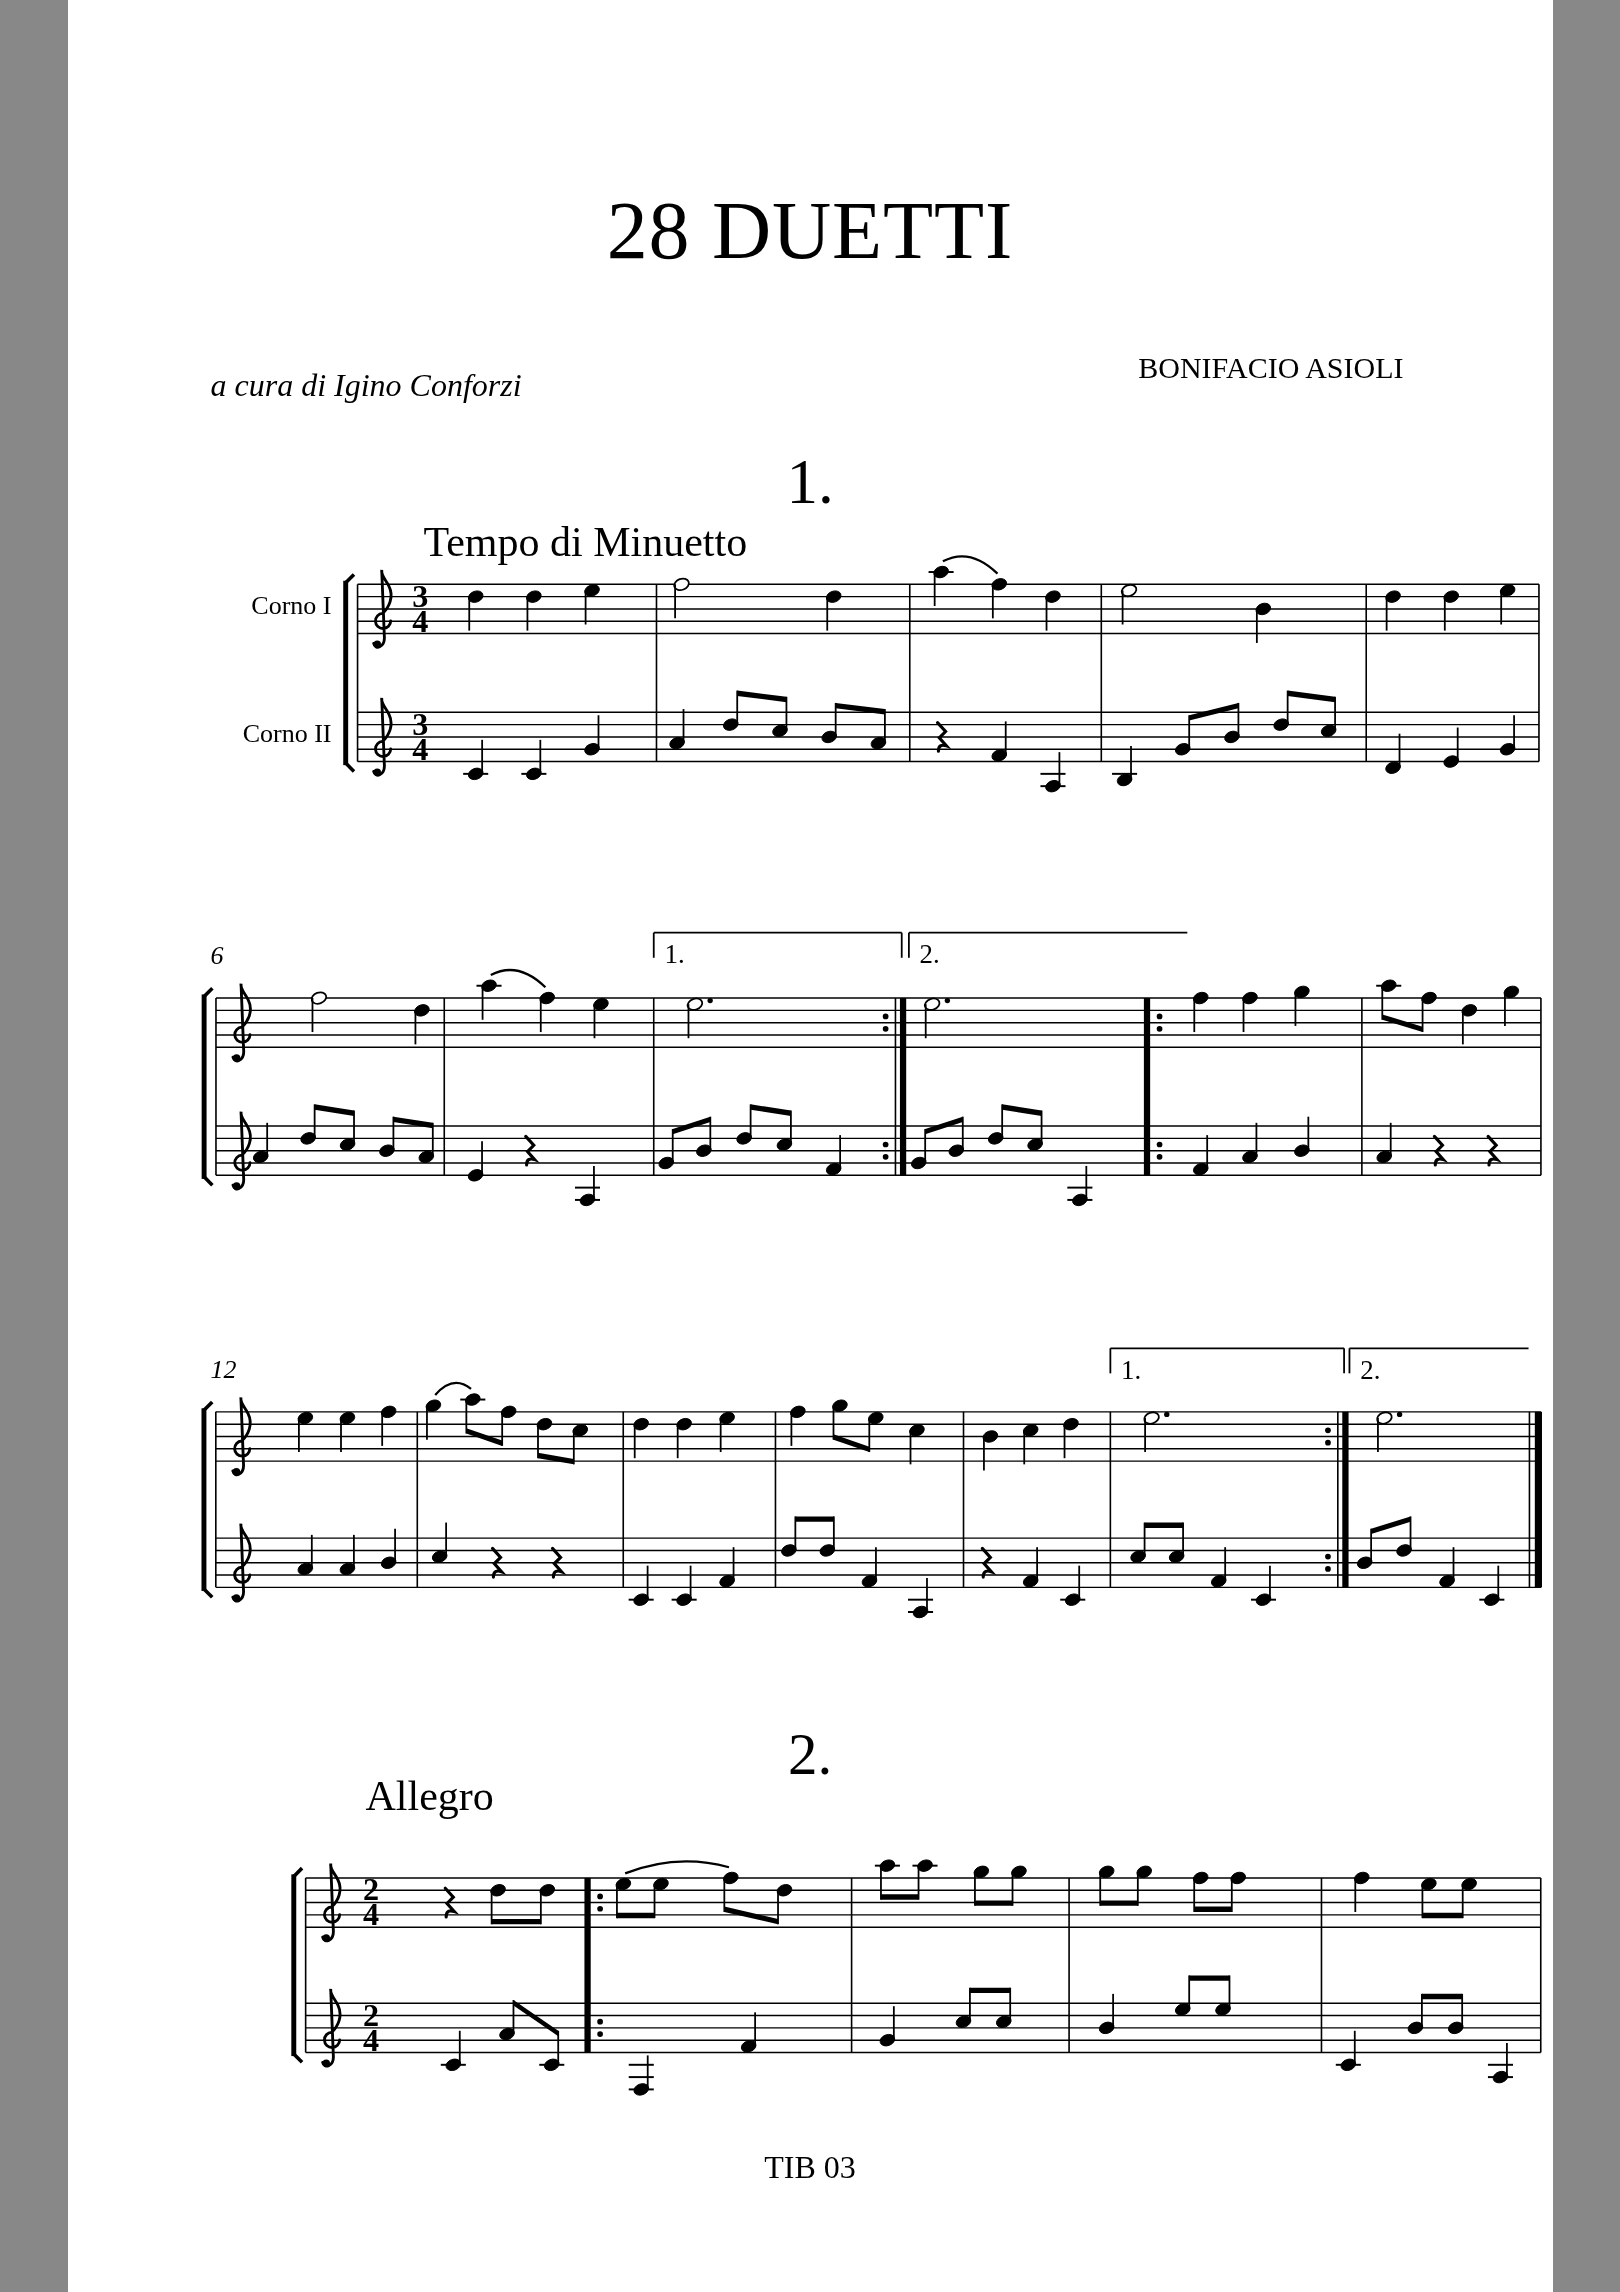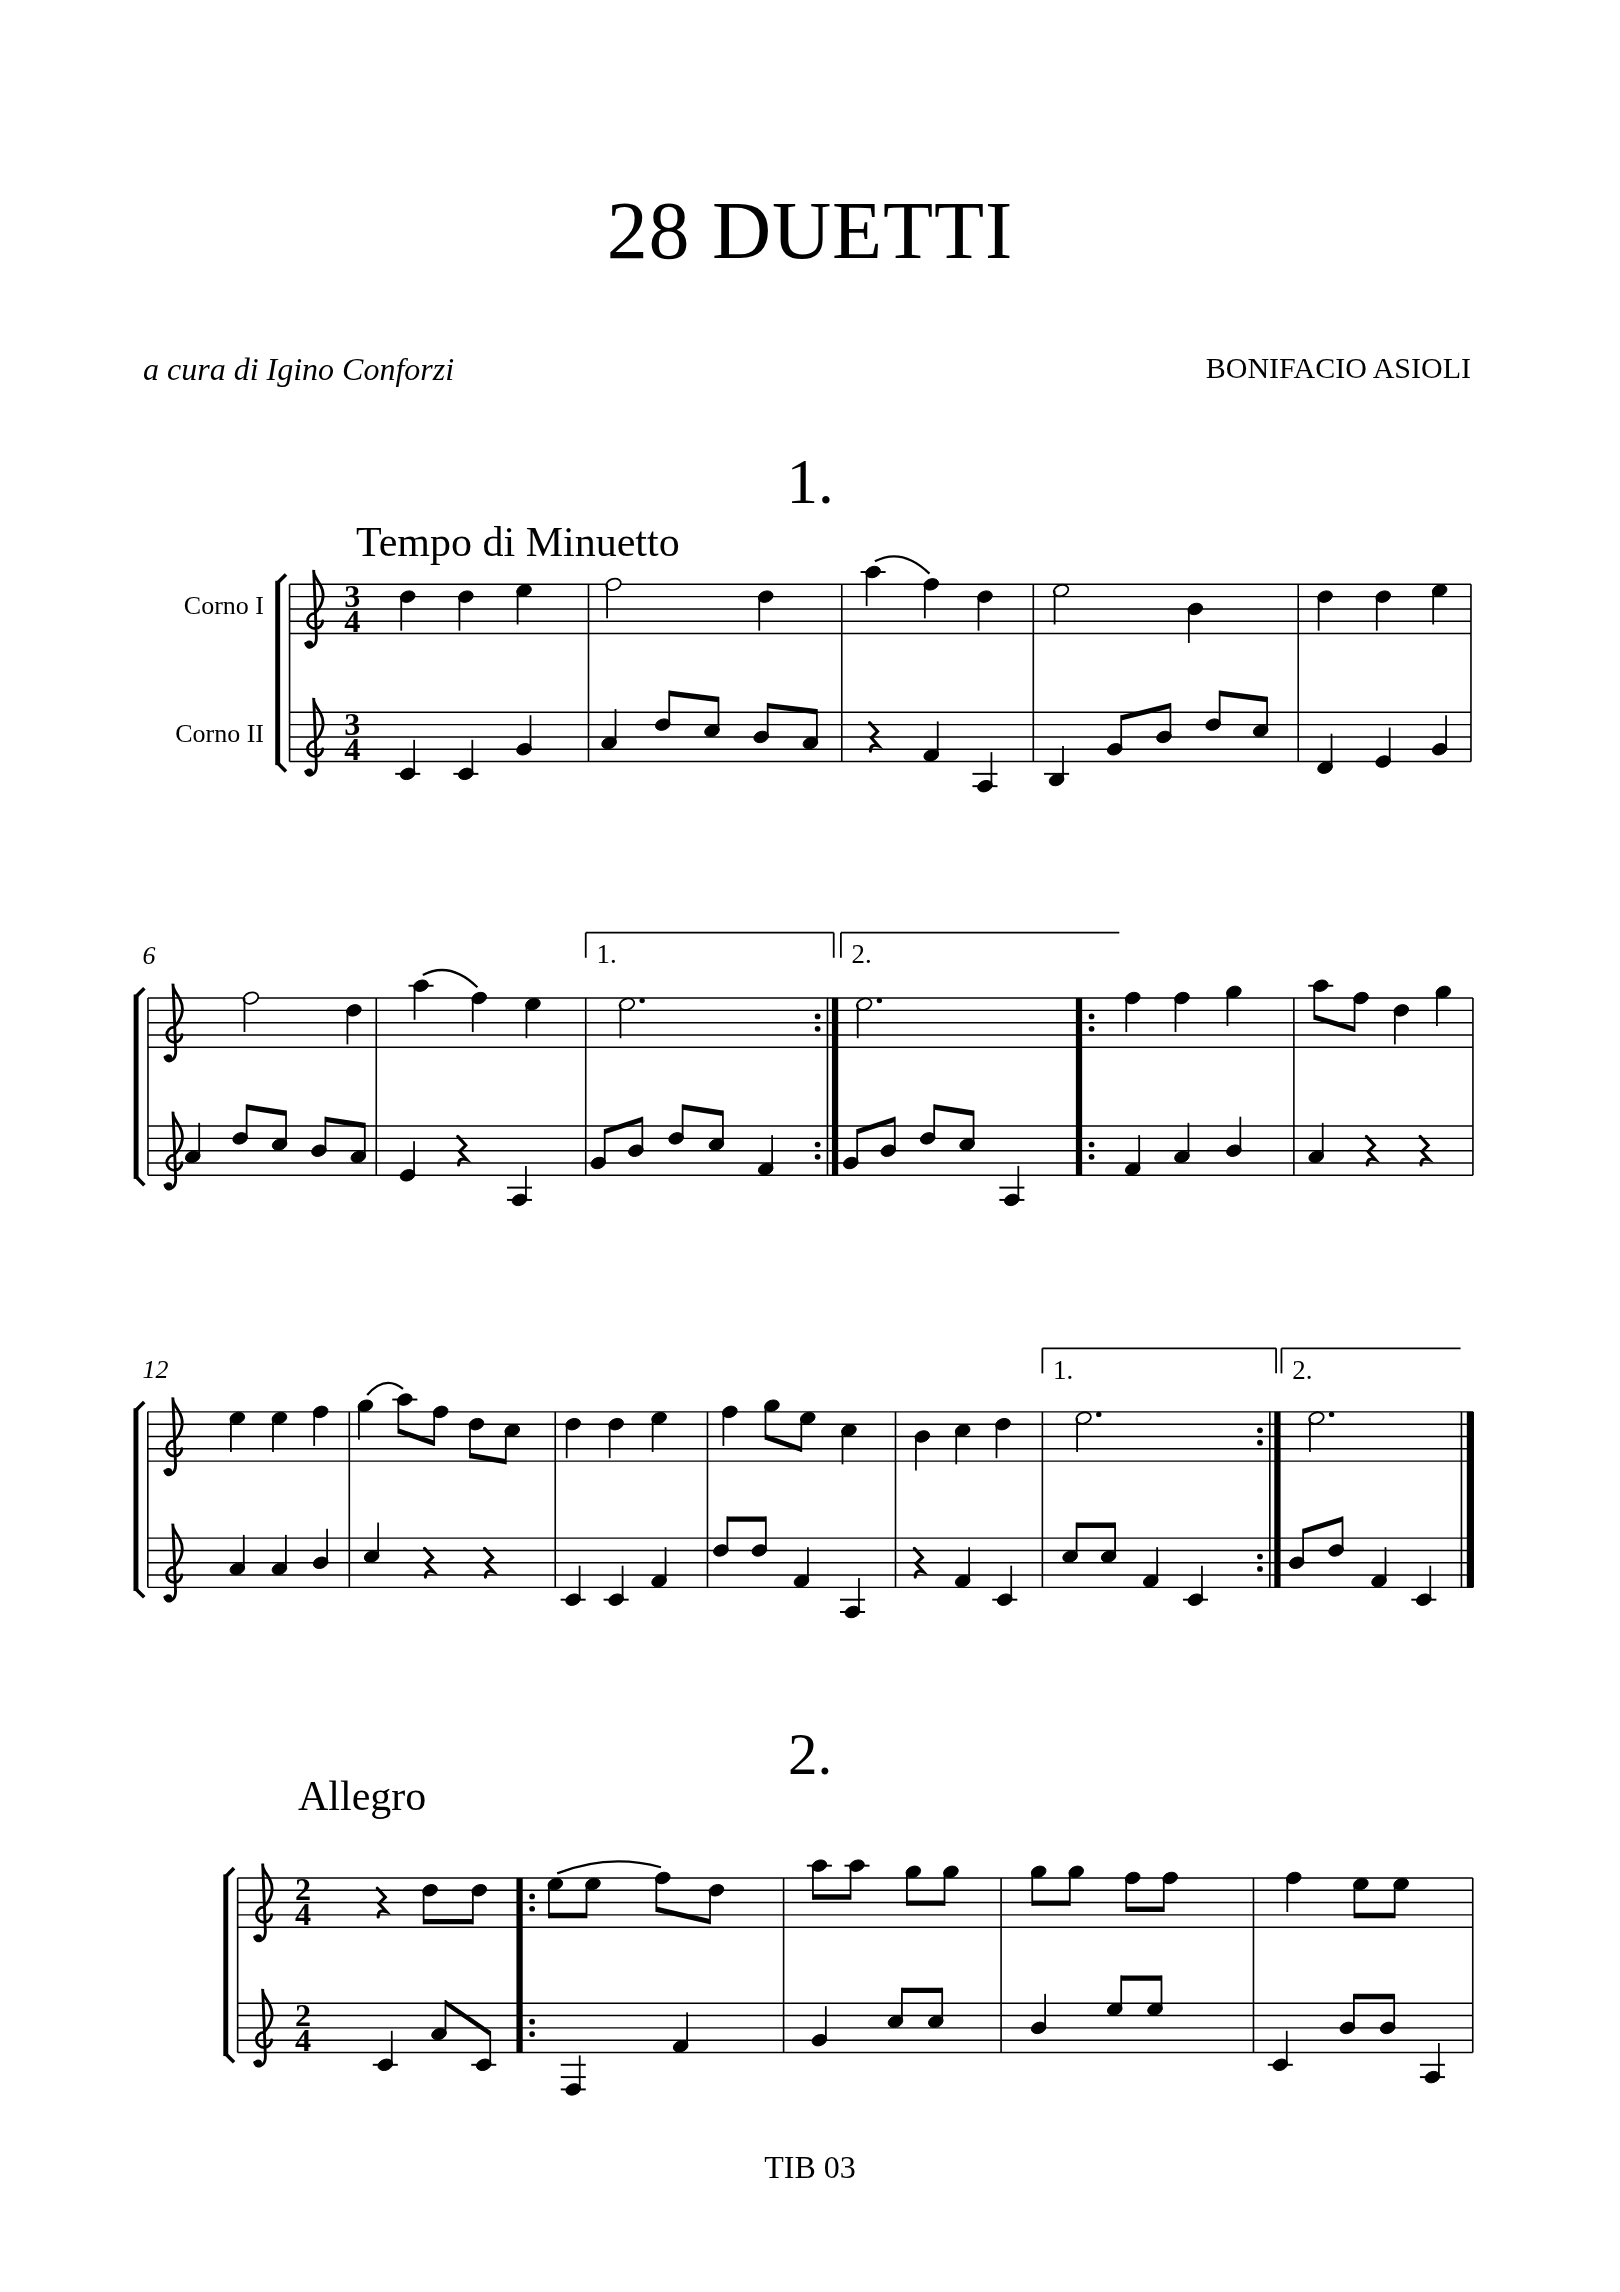--- a/index.html
+++ b/index.html
@@ -1,22 +1,22 @@
 <!DOCTYPE html>
 <html style="font-size:14.3px"><head>
 <meta charset="utf-8">
 <style>
   html,body{margin:0;padding:0;background:#888;}
-  .page{position:relative;width:1620px;height:2293px;background:#ffffff;
+  .page{position:relative;width:1485px;height:2293px;background:#ffffff;
         font-family:"Liberation Serif",serif;color:#000;overflow:hidden;margin:0 auto;}
   .abs{position:absolute;}
   .center{left:0;right:0;text-align:center;}
   .title{font-size:82px;letter-spacing:0.9px;}
   .subtitle{font-size:36px;}
-  .credit-left{font-size:32px;font-style:italic;}
+  .credit-left{font-size:32px;font-style:italic;margin-top:16px;}
   .credit-right{font-size:30px;}
   .piece-number{font-size:63px;}
   .tempo{font-size:42px;}
   .inst-label{font-size:26px;width:152px;text-align:right;}
   .footer{font-size:32px;}
   svg.system{position:absolute;left:0;width:1620px;overflow:visible;}
 </style>
 </head>
 <body>
 

